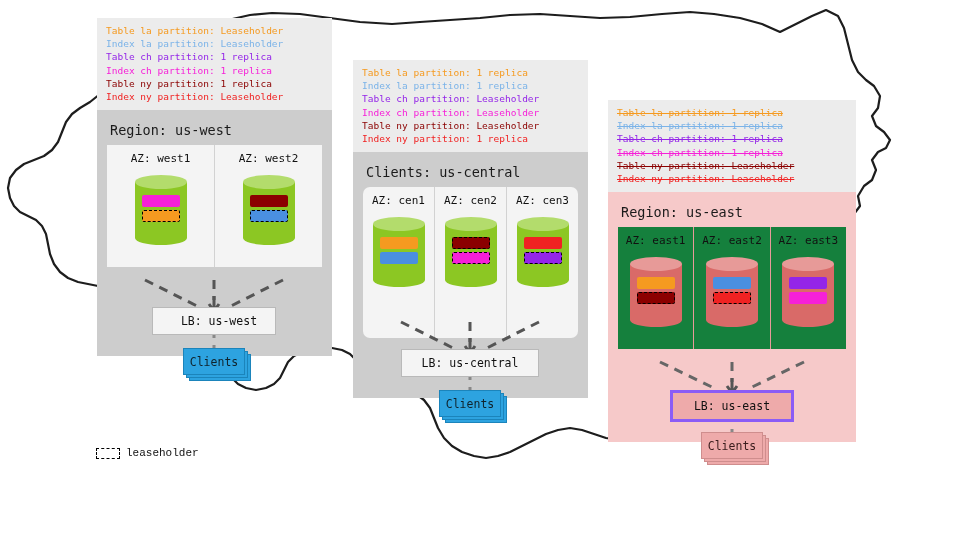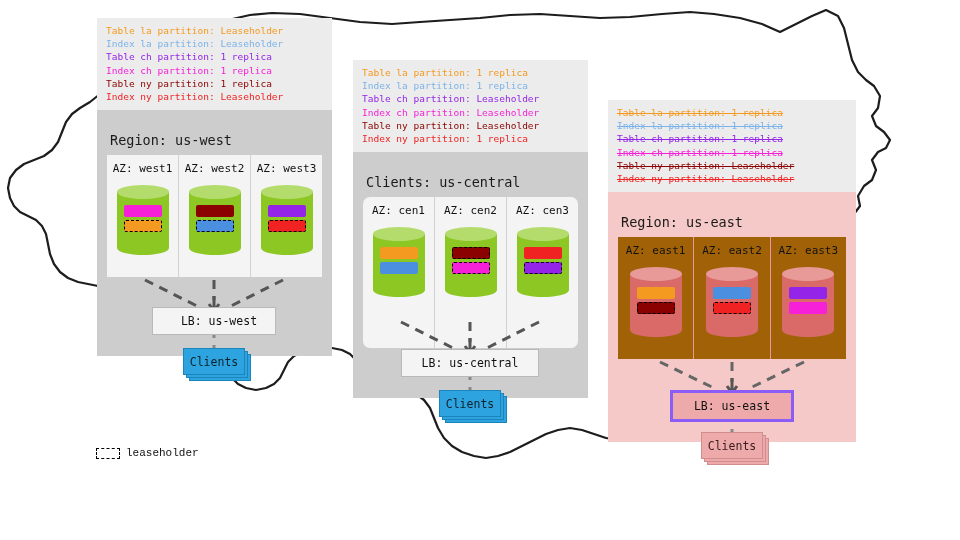--- a/index.html
+++ b/index.html
@@ -24,31 +24,31 @@
   .struck{text-decoration:line-through;}
 
   .region-box{
     background:#cdcdcd;
     box-sizing:border-box;
     position:relative;
   }
   .region-box.failed{background:#f6c9c9;}
   .region-title{
     font-size:13.5px;color:#1a1a1a;
-    padding:22px 0 7px 13px;
+    padding:12px 0 7px 13px;
     letter-spacing:0px;
   }
   .az-strip{
     background:#f4f4f4;
     margin:0 10px;
     display:flex;
     box-sizing:border-box;
     position:relative;
   }
-  .failed .az-strip{background:#a16207;}
+  .failed .az-strip{background:#15803d;}
   .az{
     flex:1 1 0;
     box-sizing:border-box;
     border-right:1px solid #d2d2d2;
     text-align:center;
     padding-top:7px;
     position:relative;
   }
   .failed .az{border-right:1px solid #e79a9a;}
   .az:last-child{border-right:none;}
@@ -181,32 +181,20 @@
           <div class="cyl">
             <div class="bot"></div>
             <div class="body"></div>
             <div class="top"></div>
             <div class="ranges">
               <div class="range" style="background: rgb(139, 0, 0);"></div>
               <div class="range lease" style="background: rgb(74, 143, 224);"></div>
             </div>
           </div>
         </div>
-        <div class="az">
-          <div class="az-label">AZ: west3</div>
-          <div class="cyl">
-            <div class="bot"></div>
-            <div class="body"></div>
-            <div class="top"></div>
-            <div class="ranges">
-              <div class="range" style="background: rgb(148, 37, 232);"></div>
-              <div class="range lease" style="background: rgb(240, 34, 34);"></div>
-            </div>
-          </div>
-        </div>
       </div>
     <svg class="conn" viewBox="0 0 235 246">
       <path d="M48,170 L100,196" stroke="#555" stroke-width="3" stroke-dasharray="9,7" fill="none"></path>
       <path d="M117,170 L117,190" stroke="#555" stroke-width="3" stroke-dasharray="9,7" fill="none"></path>
       <path d="M186,170 L134,196" stroke="#555" stroke-width="3" stroke-dasharray="9,7" fill="none"></path>
       <path d="M117,186 L117,199 M112,194 L117,201 L122,194" stroke="#555" stroke-width="3" fill="none"></path>
       <path d="M117,219 L117,240" stroke="#888" stroke-width="3" stroke-dasharray="9,7" fill="none"></path>
     </svg>
     <div class="lb" style="left:55px;top:197px;width:124px;padding-left:20px;">LB: us-west</div>
     <div class="clients-wrap" style="left:86px;top:238px;">

